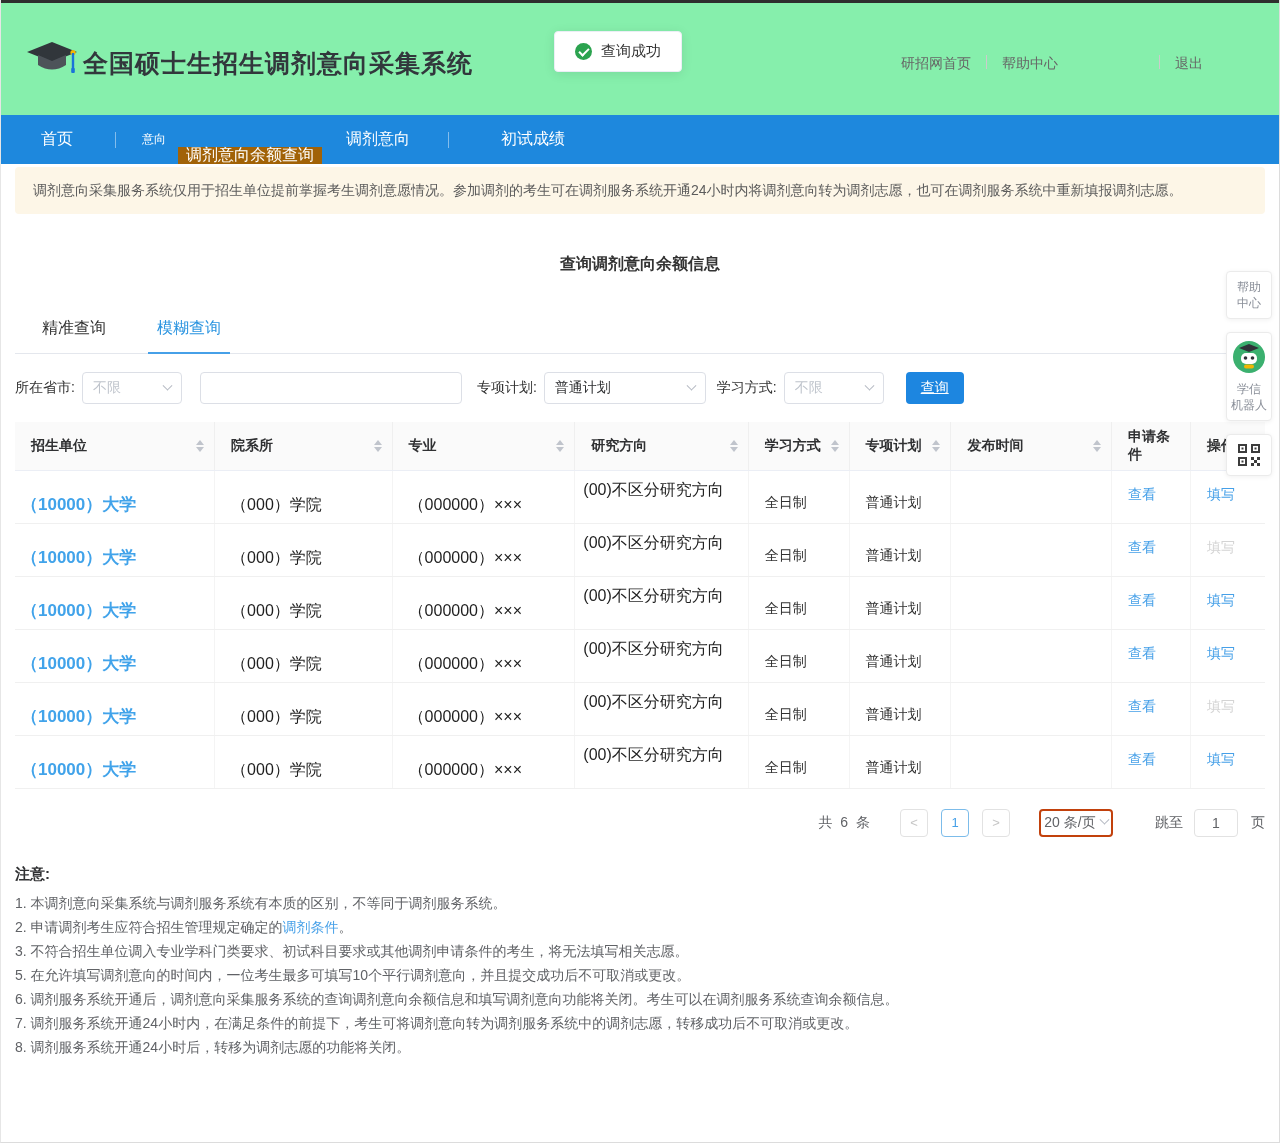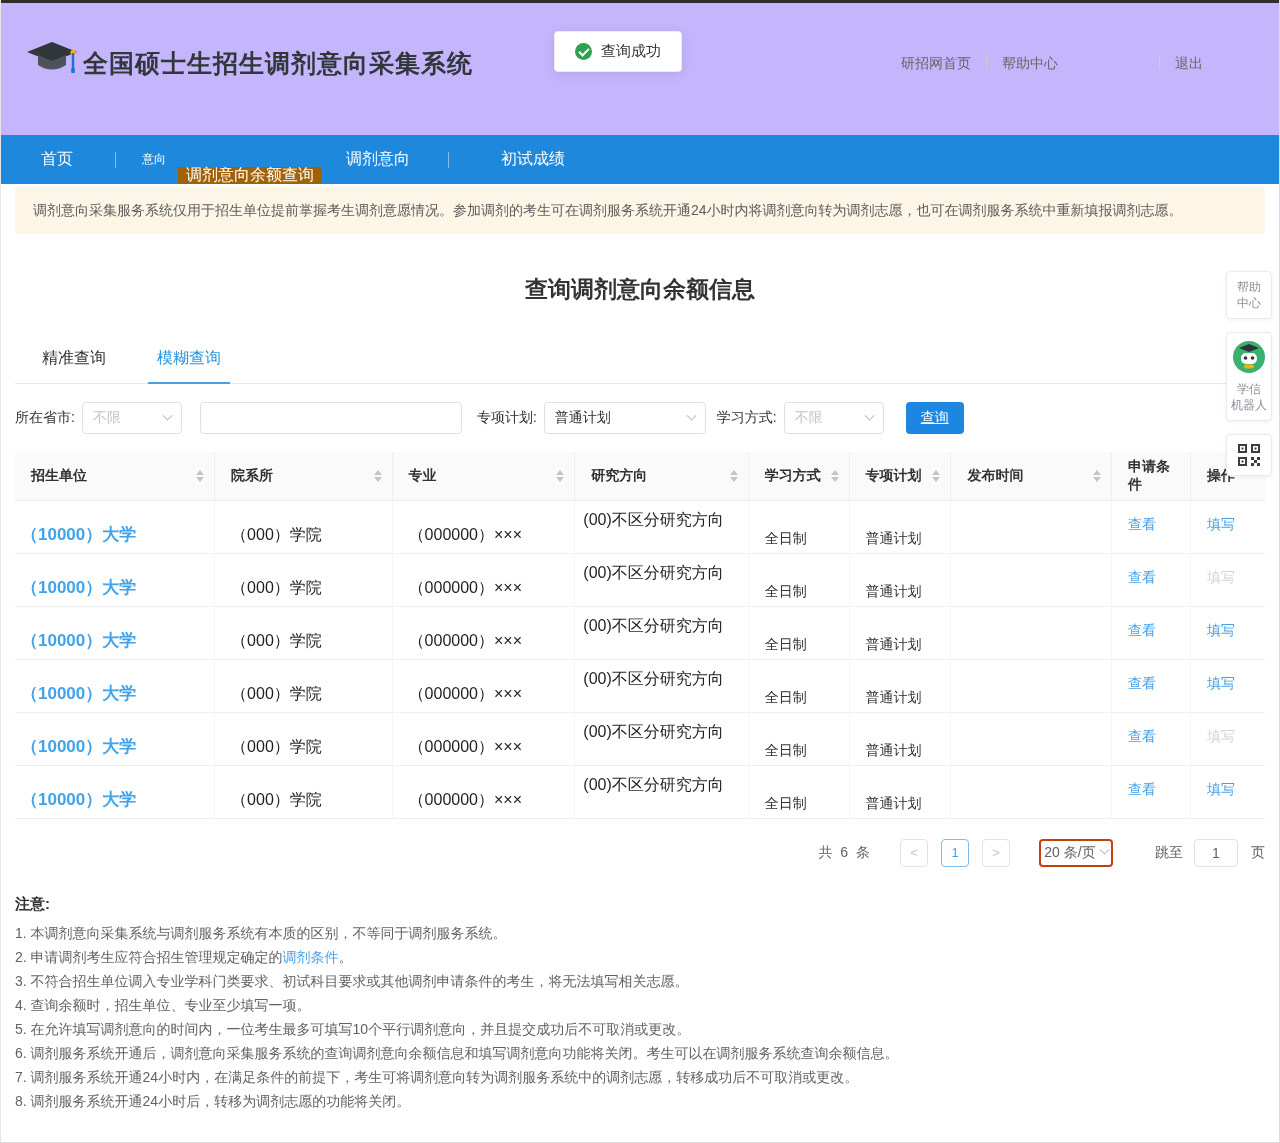--- a/index.html
+++ b/index.html
@@ -5,21 +5,21 @@
   * { margin:0; padding:0; box-sizing:border-box; }
   html,body { background:#fff; }
   body {
     width:1280px; height:1143px; position:relative; overflow:hidden;
     font-family:"Liberation Sans","DejaVu Sans",sans-serif;
     border-right:1px solid #dcdcdc; border-bottom:1px solid #dcdcdc; border-left:1px solid #e6e6e6;
   }
   .top-line { height:3px; background:#2e2e2e; }
 
   
-  header { height:132px; position:relative; background:#c4b5fd; }
+  header { height:112px; position:relative; background:#86efac; }
   .logo { position:absolute; left:24px; top:36px; }
   .site-title { position:absolute; left:82px; top:44px; font-size:25px; font-weight:bold; color:#32373c; letter-spacing:1px; }
   .toast { position:absolute; left:553px; top:28px; display:flex; align-items:center; gap:9px;
     background:#fff; border:1px solid #ebeef5; box-shadow:0 2px 12px rgba(0,0,0,.09);
     border-radius:4px; padding:10px 20px; font-size:15px; color:#333; }
   .check-icon { width:17px; height:17px; border-radius:50%; background:#2ba34f; position:relative; flex:none; }
   .check-icon::after { content:""; position:absolute; left:4px; top:4.5px; width:8px; height:4px;
     border-left:2px solid #fff; border-bottom:2px solid #fff; transform:rotate(-45deg); }
   .header-links { position:absolute; right:76px; top:52px; display:flex; align-items:flex-start; font-size:14px; color:#666; }
   .header-links .hl { cursor:pointer; }
@@ -33,21 +33,21 @@
   [data-name="nav-item-home"] { padding:0 28px; margin-left:12px; }
   [data-name="nav-item-intention"] { font-size:12px; padding:0 12px; }
   [data-name="nav-item-quota-query"] { background:#a16207; padding:0 8px;margin-top:32px; }
   [data-name="nav-item-adjust-intention"] { padding:0 24px; }
   [data-name="nav-item-initial-scores"] { padding:0 38px; }
 
   
   .notice { margin:3px 14px 0; background:#fdf6e7; border-radius:4px; padding:15px 18px; font-size:14px; color:#5c5c5c; line-height:17px; }
 
   
-  .page-title { text-align:center; font-size:23px; color:#333; font-weight:600; margin-top:40px; }
+  .page-title { text-align:center; font-size:16px; color:#333; font-weight:600; margin-top:40px; }
   .tabs { margin:43px 14px 0; border-bottom:1px solid #e4e7ed; display:flex; padding-left:18px; }
   .tab { padding:0 9px 13px; font-size:16px; color:#333; margin-right:33px; cursor:pointer; }
   .tab.active { color:#2a94e0; border-bottom:2px solid #46a0e8; margin-bottom:-1px; }
 
   
   .filters { margin:18px 14px 0; display:flex; align-items:center; font-size:14px; color:#333; }
   .f-label { margin-right:7px; }
   .select { height:32px; border:1px solid #dcdfe6; border-radius:4px; background:#fff; display:flex;
     align-items:center; justify-content:space-between; padding:0 10px; cursor:pointer; }
   .select .val { color:#303133; }
@@ -71,21 +71,21 @@
     font-size:14px; color:#303133; font-weight:bold; text-align:left; padding:0 6px 0 16px; }
   thead th:last-child { border-right:none; }
   .th-inner { display:flex; align-items:center; }
   .sort { display:inline-flex; flex-direction:column; margin-left:auto; gap:2px; padding-right:4px; cursor:pointer; }
   .caret-up { width:0; height:0; border-left:4px solid transparent; border-right:4px solid transparent; border-bottom:5px solid #c0c4cc; }
   .caret-down { width:0; height:0; border-left:4px solid transparent; border-right:4px solid transparent; border-top:5px solid #c0c4cc; }
   tbody td { height:53px; border-bottom:1px solid #f0f0f0; border-right:1px solid #f4f4f4; padding:0 6px 0 16px; }
   tbody td:last-child { border-right:none; }
   .c-unit,.c-dept,.c-major { vertical-align:bottom; padding-bottom:7px; }
   .c-direction { vertical-align:top; padding-top:9px; padding-left:8px; }
-  .c-study,.c-plan { vertical-align:top; padding-top:29px; }
+  .c-study,.c-plan { vertical-align:top; padding-top:23px; }
   .c-publish { vertical-align:top; padding-top:15px; }
   .c-apply,.c-action { vertical-align:top; padding-top:14px; }
   .c-unit { padding-left:6px; }
   .unit-link { color:#41a3ea; font-size:17px; font-weight:600; cursor:pointer; }
   .c-dept,.c-major { font-size:16px; color:#1f1f1f; }
   .c-direction { font-size:16px; color:#1f1f1f; font-weight:500; }
   .c-study,.c-plan { font-size:14px; color:#333; }
   .link { color:#46a0e8; font-size:14px; cursor:pointer; }
   .link.disabled { color:#d4d4d4; cursor:default; }
 
@@ -357,21 +357,20 @@
     <input class="pg-input" type="text" data-name="jump-page-input" value="1" style="">
     <span class="pg-suffix" data-name="page-suffix">页</span>
   </div>
 
   <div class="notes" data-name="notes-section">
     <div class="notes-title" data-name="notes-title">注意:</div>
     <div data-name="notes-list">
         <div class="note-line" data-name="note-item">1. 本调剂意向采集系统与调剂服务系统有本质的区别，不等同于调剂服务系统。</div>
         <div class="note-line" data-name="note-item"><span data-name="note-text">2. 申请调剂考生应符合招生管理规定确定的</span><a class="note-link" data-name="transfer-conditions-link">调剂条件</a><span data-name="note-text">。</span></div>
         <div class="note-line" data-name="note-item">3. 不符合招生单位调入专业学科门类要求、初试科目要求或其他调剂申请条件的考生，将无法填写相关志愿。</div>
-        <div class="note-line" data-name="note-item">4. 查询余额时，招生单位、专业至少填写一项。</div>
         <div class="note-line" data-name="note-item">5. 在允许填写调剂意向的时间内，一位考生最多可填写10个平行调剂意向，并且提交成功后不可取消或更改。</div>
         <div class="note-line" data-name="note-item">6. 调剂服务系统开通后，调剂意向采集服务系统的查询调剂意向余额信息和填写调剂意向功能将关闭。考生可以在调剂服务系统查询余额信息。</div>
         <div class="note-line" data-name="note-item">7. 调剂服务系统开通24小时内，在满足条件的前提下，考生可将调剂意向转为调剂服务系统中的调剂志愿，转移成功后不可取消或更改。</div>
         <div class="note-line" data-name="note-item">8. 调剂服务系统开通24小时后，转移为调剂志愿的功能将关闭。</div>
       </div>
   </div>
 </main>
 
 <aside class="float-bar" data-name="floating-sidebar">
   <div class="float-box" data-name="help-center-widget">

